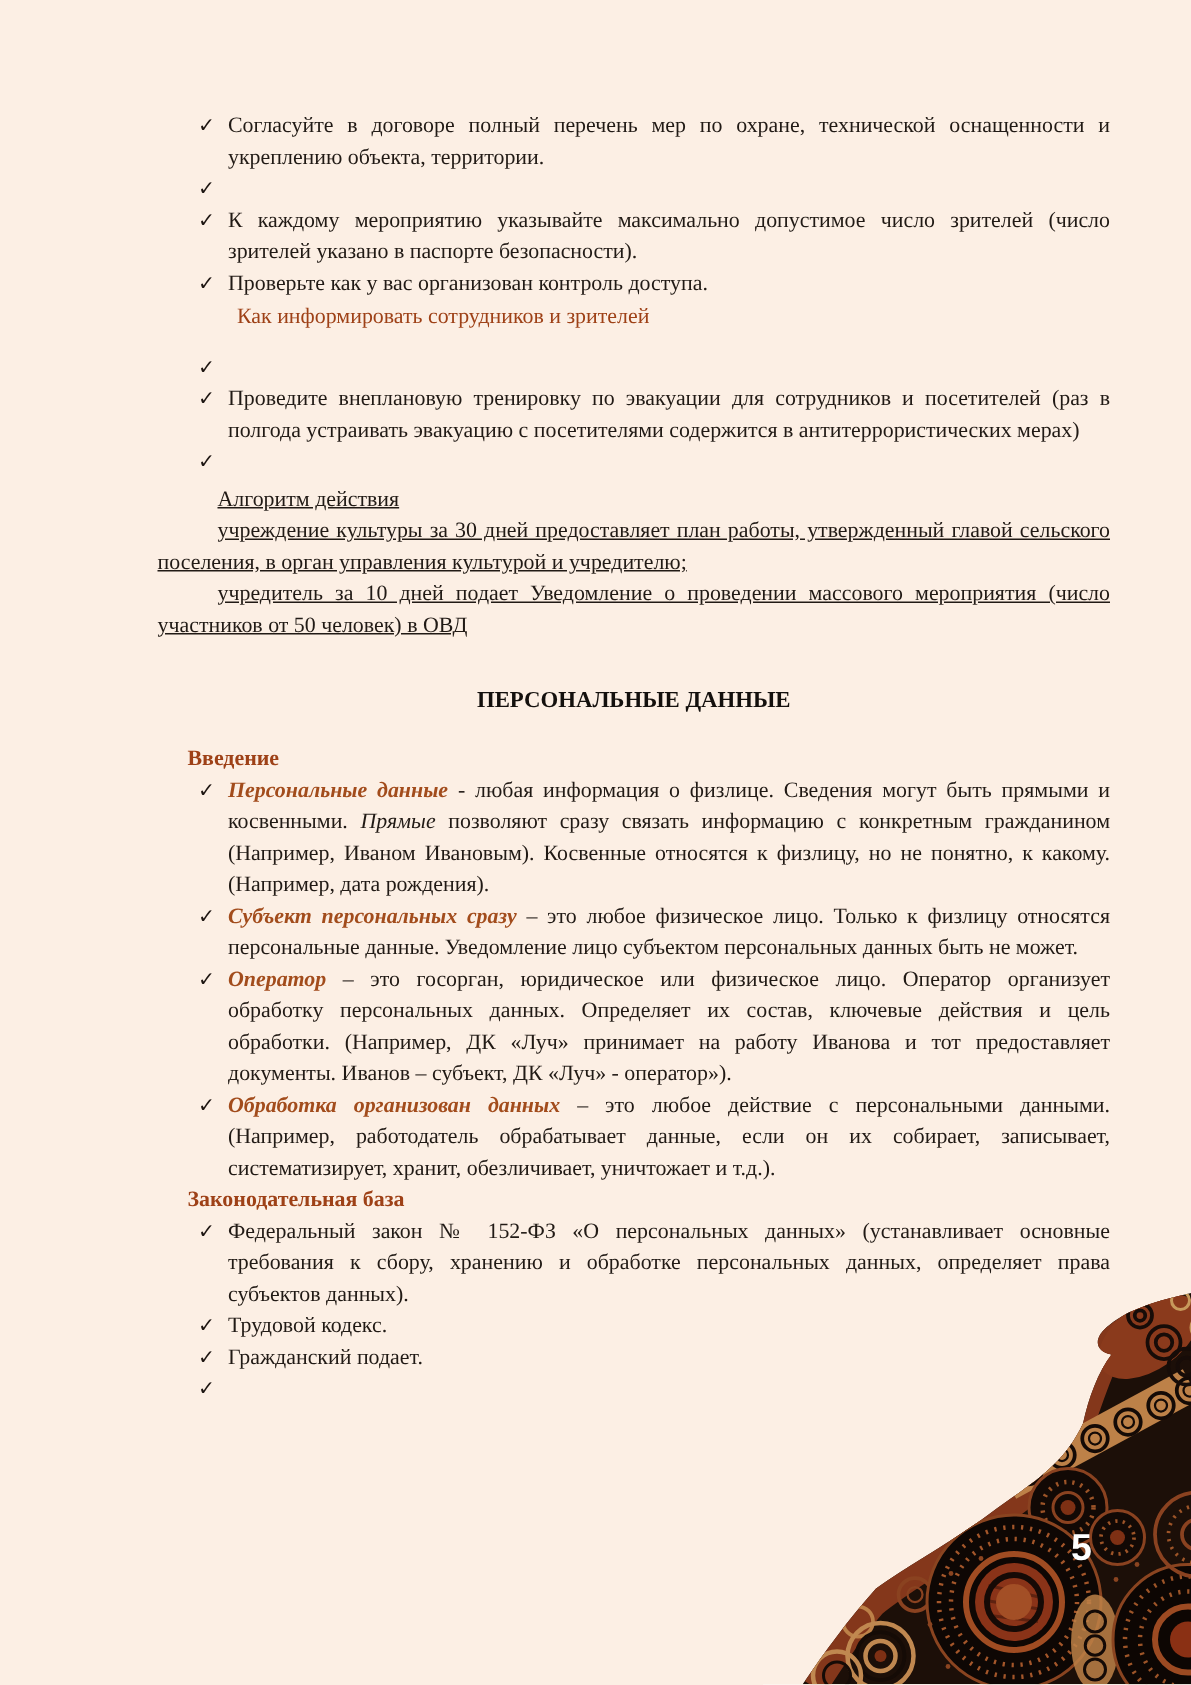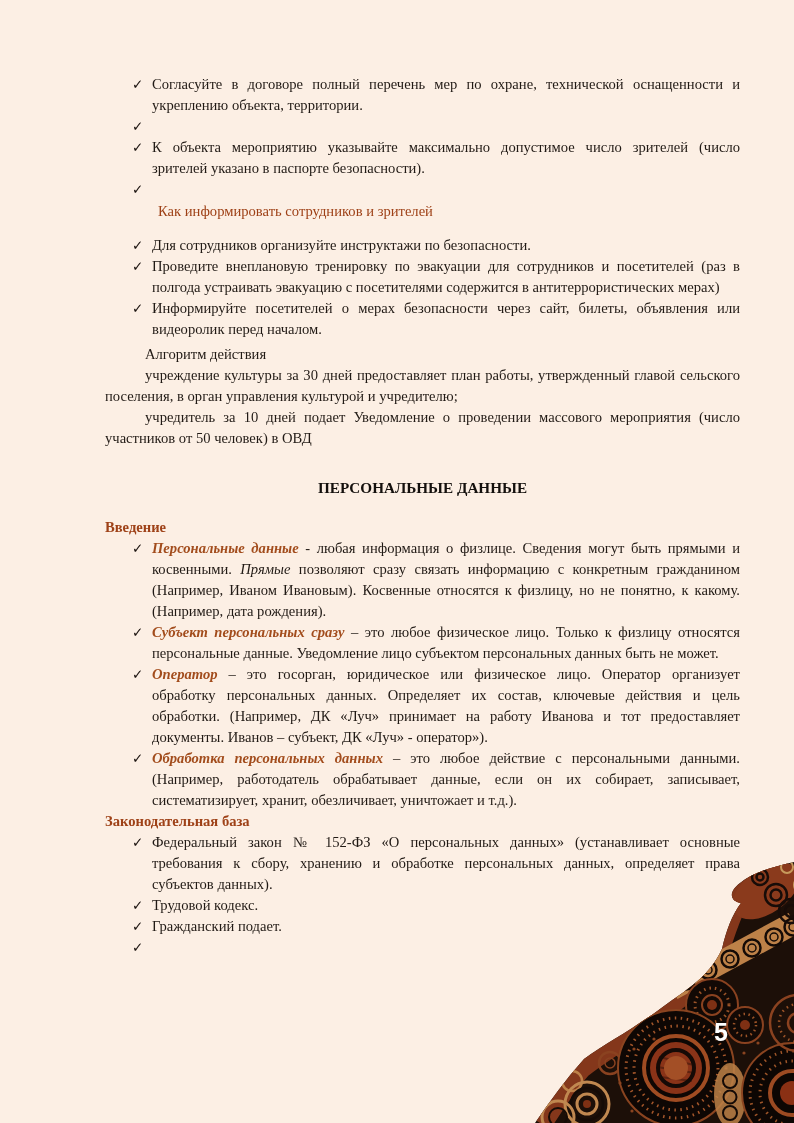--- a/index.html
+++ b/index.html
@@ -31,30 +31,30 @@
     font-family:"DejaVu Sans", sans-serif;
     font-size:13.5px;
   }
   .run-term{font-weight:bold;font-style:italic;color:#a24c1c;}
   .run-em{font-style:italic;}
   .subheading{
     margin:1px 0 13px 53px;
     font-weight:normal;
     color:#9e4117;
   }
-  .paras{margin-top:4px;}
+  .paras{margin-top:4px;text-decoration:underline;}
   .paras p{margin:0;text-indent:40px;text-align:justify;}
   .main-title{
     margin:28px 0 19px 0;
     text-align:center;
     font-weight:bold;
     font-size:15.2px;
     color:#14100d;
   }
-  .sec-heading{font-weight:bold;color:#9e4117;}
+  .sec-heading{font-weight:bold;color:#9e4117;margin-left:20px;}
   .laws{margin-top:10px;}
   .page-number{
     position:absolute;
     left:714px; top:1020px;
     z-index:7;
     font-family:"Liberation Sans", sans-serif;
     font-weight:bold;
     font-size:25px;
     line-height:25px;
     color:#ffffff;
@@ -68,47 +68,47 @@
 </style>
 </head>
 <body>
 
 <div class="page">
   <div class="content">
 
     <ul class="checklist">
         <li><span class="check">✓</span><span class="li-text"><span>Согласуйте в договоре полный перечень мер по охране, технической оснащенности и укреплению объекта, территории.</span></span></li>
         <li><span class="check">✓</span></li>
-        <li><span class="check">✓</span><span class="li-text"><span>К объекта мероприятию указывайте максимально допустимое число зрителей (число зрителей указано в паспорте безопасности).</span></span></li>
+        <li><span class="check">✓</span><span class="li-text"><span>К каждому мероприятию указывайте максимально допустимое число зрителей (число зрителей указано в паспорте безопасности).</span></span></li>
+        <li><span class="check">✓</span><span class="li-text"><span>Проверьте как у вас организован контроль доступа.</span></span></li>
+      </ul>
+
+    <div class="subheading">Как информировать сотрудников и зрителей</div>
+
+    <ul class="checklist">
         <li><span class="check">✓</span></li>
-      </ul>
-
-    <div class="subheading">Как информировать сотрудников и зрителей</div>
-
-    <ul class="checklist">
-        <li><span class="check">✓</span><span class="li-text"><span>Для сотрудников организуйте инструктажи по безопасности.</span></span></li>
         <li><span class="check">✓</span><span class="li-text"><span>Проведите внеплановую тренировку по эвакуации для сотрудников и посетителей (раз в полгода устраивать эвакуацию с посетителями содержится в антитеррористических мерах)</span></span></li>
-        <li><span class="check">✓</span><span class="li-text"><span>Информируйте посетителей о мерах безопасности через сайт, билеты, объявления или видеоролик перед началом.</span></span></li>
+        <li><span class="check">✓</span></li>
       </ul>
 
     <div class="paras">
         <p>Алгоритм действия</p>
         <p>учреждение культуры за 30 дней предоставляет план работы, утвержденный главой сельского поселения, в орган управления культурой и учредителю;</p>
         <p>учредитель за 10 дней подает Уведомление о проведении массового мероприятия (число участников от 50 человек) в ОВД</p>
       </div>
 
     <div class="main-title">ПЕРСОНАЛЬНЫЕ ДАННЫЕ</div>
 
     <div class="sec-heading">Введение</div>
 
     <ul class="checklist">
         <li><span class="check">✓</span><span class="li-text"><span class="run-term">Персональные данные</span><span> - любая информация о физлице. Сведения могут быть прямыми и косвенными. </span><span class="run-em">Прямые</span><span> позволяют сразу связать информацию с конкретным гражданином (Например, Иваном Ивановым). Косвенные относятся к физлицу, но не понятно, к какому. (Например, дата рождения).</span></span></li>
         <li><span class="check">✓</span><span class="li-text"><span class="run-term">Субъект персональных сразу</span><span> – это любое физическое лицо. Только к физлицу относятся персональные данные. Уведомление лицо субъектом персональных данных быть не может.</span></span></li>
         <li><span class="check">✓</span><span class="li-text"><span class="run-term">Оператор</span><span> – это госорган, юридическое или физическое лицо. Оператор организует обработку персональных данных. Определяет их состав, ключевые действия и цель обработки. (Например, ДК «Луч» принимает на работу Иванова и тот предоставляет документы. Иванов – субъект, ДК «Луч» - оператор»).</span></span></li>
-        <li><span class="check">✓</span><span class="li-text"><span class="run-term">Обработка персональных данных</span><span> – это любое действие с персональными данными. (Например, работодатель обрабатывает данные, если он их собирает, записывает, систематизирует, хранит, обезличивает, уничтожает и т.д.).</span></span></li>
+        <li><span class="check">✓</span><span class="li-text"><span class="run-term">Обработка организован данных</span><span> – это любое действие с персональными данными. (Например, работодатель обрабатывает данные, если он их собирает, записывает, систематизирует, хранит, обезличивает, уничтожает и т.д.).</span></span></li>
       </ul>
 
     <div class="sec-heading">Законодательная база</div>
 
     <ul class="checklist laws">
         <li><span class="check">✓</span><span class="li-text"><span>Федеральный закон № 152-ФЗ «О персональных данных» (устанавливает основные требования к сбору, хранению и обработке персональных данных, определяет права субъектов данных).</span></span></li>
         <li><span class="check">✓</span><span class="li-text"><span>Трудовой кодекс.</span></span></li>
         <li><span class="check">✓</span><span class="li-text"><span>Гражданский подает.</span></span></li>
         <li><span class="check">✓</span><span class="li-text"></span></li>
       </ul>

